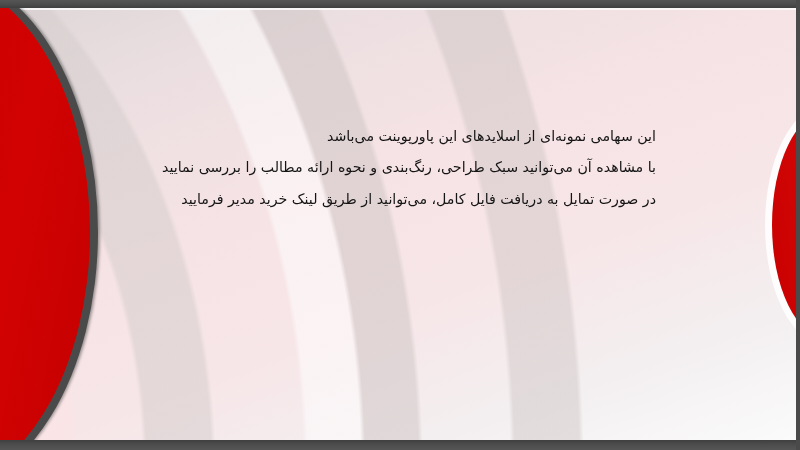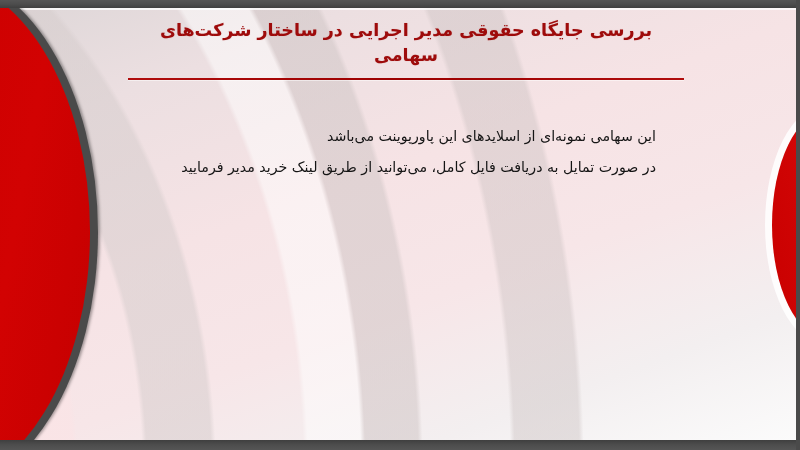--- a/index.html
+++ b/index.html
@@ -184,24 +184,21 @@
   <div class="panel">
     <div class="panel-bg"></div>
     <div class="panel-bevel"></div>
 
     <div class="leaf-outline"></div>
     <div class="leaf-red"></div>
 
     <div class="right-ellipse-halo"></div>
     <div class="right-ellipse"></div>
 
-    <div class="title-block">
-      <h1 class="title-text">بررسی جایگاه حقوقی مدیر اجرایی در ساختار شرکت‌های سهامی</h1>
-      <div class="title-rule"></div>
-    </div>
 
     <div class="body-block">
       <p class="body-line">این سهامی نمونه‌ای از اسلایدهای این پاورپوینت می‌باشد</p>
+      <p class="body-line">با مشاهده آن می‌توانید سبک طراحی، رنگ‌بندی و نحوه ارائه مطالب را بررسی نمایید</p>
       <p class="body-line">در صورت تمایل به دریافت فایل کامل، می‌توانید از طریق لینک خرید مدیر فرمایید</p>
     </div>
   </div>
 
 </div>
 
 </body></html>

